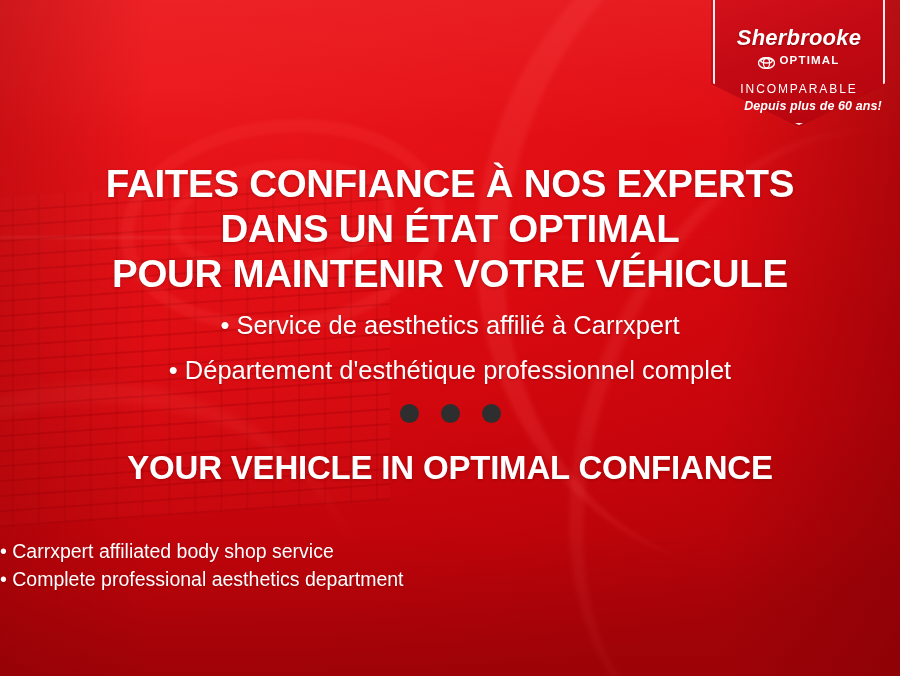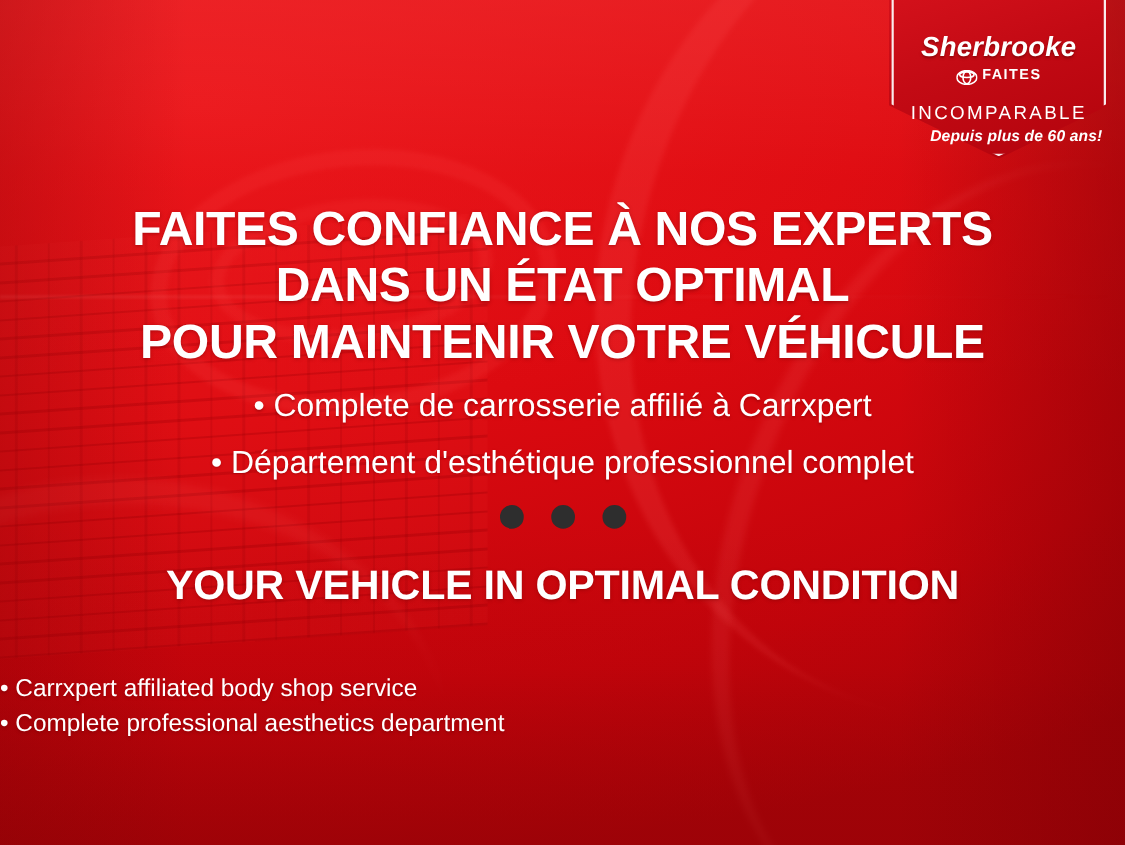--- a/index.html
+++ b/index.html
@@ -151,21 +151,21 @@
   .badge-toyota-text {
     color: #fff;
     font-weight: 700;
     font-size: 11.5px;
     letter-spacing: 1.2px;
     line-height: 1;
   }
   .badge-tagline {
     margin-top: 16px;
     color: #fff;
-    font-size: 15px;
+    font-size: 12px;
     letter-spacing: 1.9px;
     font-weight: 500;
     line-height: 1;
   }
   .badge-sub {
     margin-top: 5px;
     color: #fff;
     font-size: 12.5px;
     font-style: italic;
     font-weight: 700;
@@ -265,47 +265,47 @@
   <div class="badge-content">
     <div class="badge-brand">Sherbrooke</div>
     <div class="badge-toyota-row">
       <span class="toyota-mark">
         <svg viewBox="0 0 34 24" width="17" height="12" aria-hidden="true">
           <ellipse cx="17" cy="12" rx="16" ry="11" fill="none" stroke="#ffffff" stroke-width="2.6"></ellipse>
           <ellipse cx="17" cy="12" rx="6.2" ry="10" fill="none" stroke="#ffffff" stroke-width="2.6"></ellipse>
           <ellipse cx="17" cy="7.6" rx="11.5" ry="4.4" fill="none" stroke="#ffffff" stroke-width="2.6"></ellipse>
         </svg>
       </span>
-      <span class="badge-toyota-text">FAITES</span>
+      <span class="badge-toyota-text">OPTIMAL</span>
     </div>
     <div class="badge-tagline">INCOMPARABLE</div>
     <div class="badge-sub">Depuis plus de 60 ans!</div>
   </div>
 
   <div class="content">
 
     <div class="fr-heading">
       <span class="ln">FAITES CONFIANCE À NOS EXPERTS</span>
       <span class="ln">DANS UN ÉTAT OPTIMAL</span>
       <span class="ln">POUR MAINTENIR VOTRE VÉHICULE</span>
     </div>
 
     <div class="fr-bullets">
-      <span class="bl">• Complete de carrosserie affilié à Carrxpert</span>
+      <span class="bl">• Service de aesthetics affilié à Carrxpert</span>
       <span class="bl">• Département d'esthétique professionnel complet</span>
     </div>
 
     <div class="dots">
       <span class="dot" style="background: rgb(46, 46, 46);"></span>
       <span class="dot" style="background: rgb(46, 46, 46);"></span>
       <span class="dot" style="background: rgb(46, 46, 46);"></span>
     </div>
 
     <div class="en-heading">
-      <span class="ln">YOUR VEHICLE IN OPTIMAL CONDITION</span>
+      <span class="ln">YOUR VEHICLE IN OPTIMAL CONFIANCE</span>
     </div>
 
     <div class="en-bullets">
       <span class="bl">• Carrxpert affiliated body shop service</span>
       <span class="bl">• Complete professional aesthetics department</span>
     </div>
 
   </div>
 </div>
 

